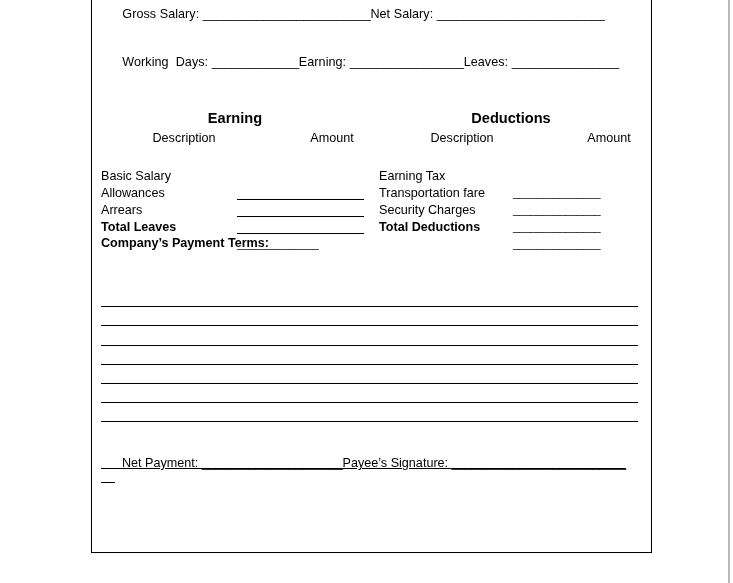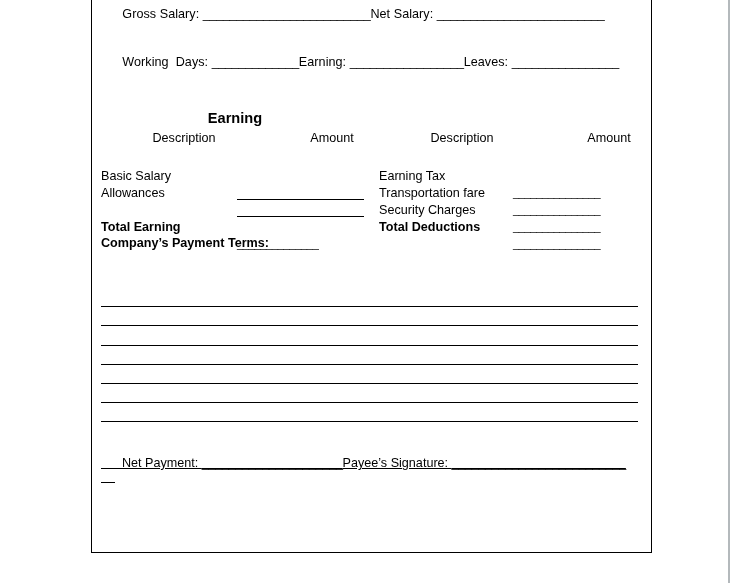--- a/index.html
+++ b/index.html
@@ -152,36 +152,41 @@
 
     <div class="field-row" id="row-gross-net" style="top:4px;">
       <span class="field-label">Gross Salary: </span><span class="rule-fill">_________________________</span><span class="field-label">Net Salary: </span><span class="rule-fill">_________________________</span>
     </div>
 
     <div class="field-row" id="row-days-absence-leaves" style="top:52px;">
       <span class="field-label">Working  Days: </span><span class="rule-fill">_____________</span><span class="field-label">Earning: </span><span class="rule-fill">_________________</span><span class="field-label">Leaves: </span><span class="rule-fill">________________</span>
     </div>
 
     <div class="section-heading" id="earning-heading">Earning</div>
+    <div class="section-heading" id="deductions-heading">Deductions</div>
 
     <div class="column-header" id="earning-desc-header">Description</div>
     <div class="column-header" id="earning-amount-header">Amount</div>
     <div class="column-header" id="deduct-desc-header">Description</div>
     <div class="column-header" id="deduct-amount-header">Amount</div>
 
     <div class="line-item col-earning" style="top:164px;left:0;right:0;">
       <span class="item-desc">Basic Salary</span>
       <span class="item-amount"></span>
     </div>
     <div class="line-item col-earning" style="top:181px;left:0;right:0;">
       <span class="item-desc">Allowances</span>
       <span class="item-amount"></span>
     </div>
+    <div class="line-item col-earning" style="top:198px;left:0;right:0;">
+      <span class="item-desc">Arrears</span>
+      <span class="item-amount"></span>
+    </div>
     <div class="line-item col-earning bold" style="top:215px;left:0;right:0;">
-      <span class="item-desc">Total Earning</span>
+      <span class="item-desc">Total Leaves</span>
       <span class="item-amount dashes" style="width:auto;border-bottom:none;font-weight:normal;">______________</span>
     </div>
 
     <div class="line-item col-deduct" style="top:164px;left:0;right:0;">
       <span class="item-desc">Earning Tax</span>
       <span class="item-amount dashes" style="width:auto;border-bottom:none;">_______________</span>
     </div>
     <div class="line-item col-deduct" style="top:181px;left:0;right:0;">
       <span class="item-desc">Transportation fare</span>
       <span class="item-amount dashes" style="width:auto;border-bottom:none;">_______________</span>

